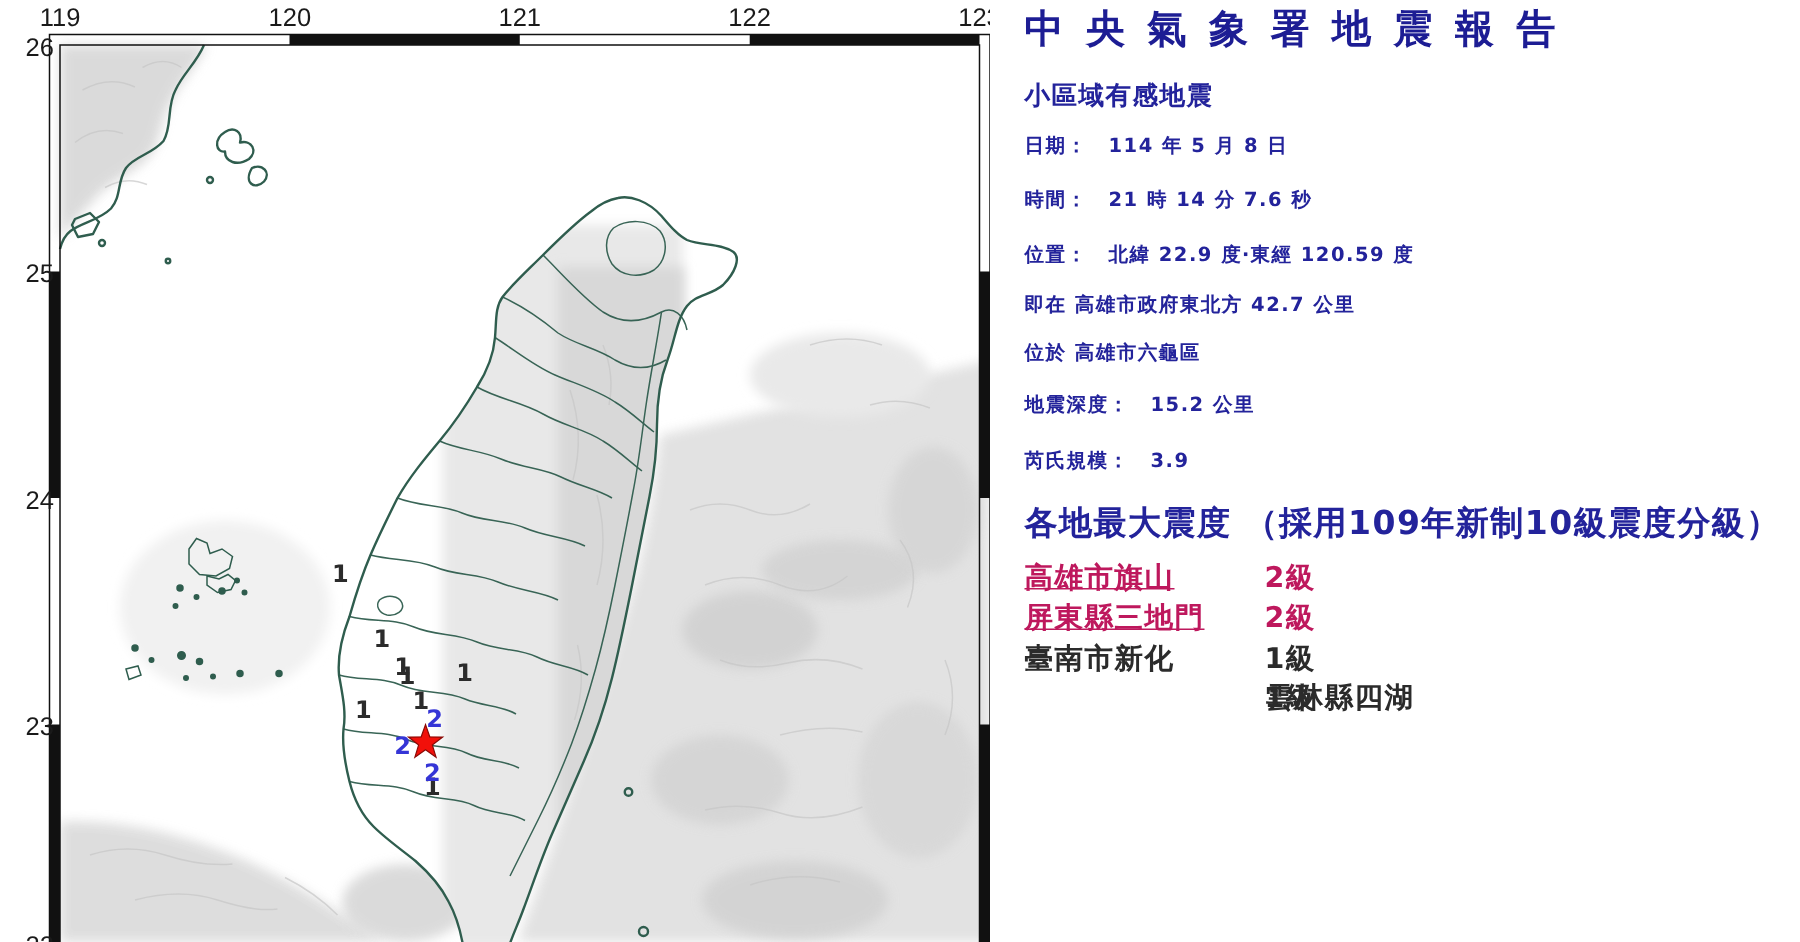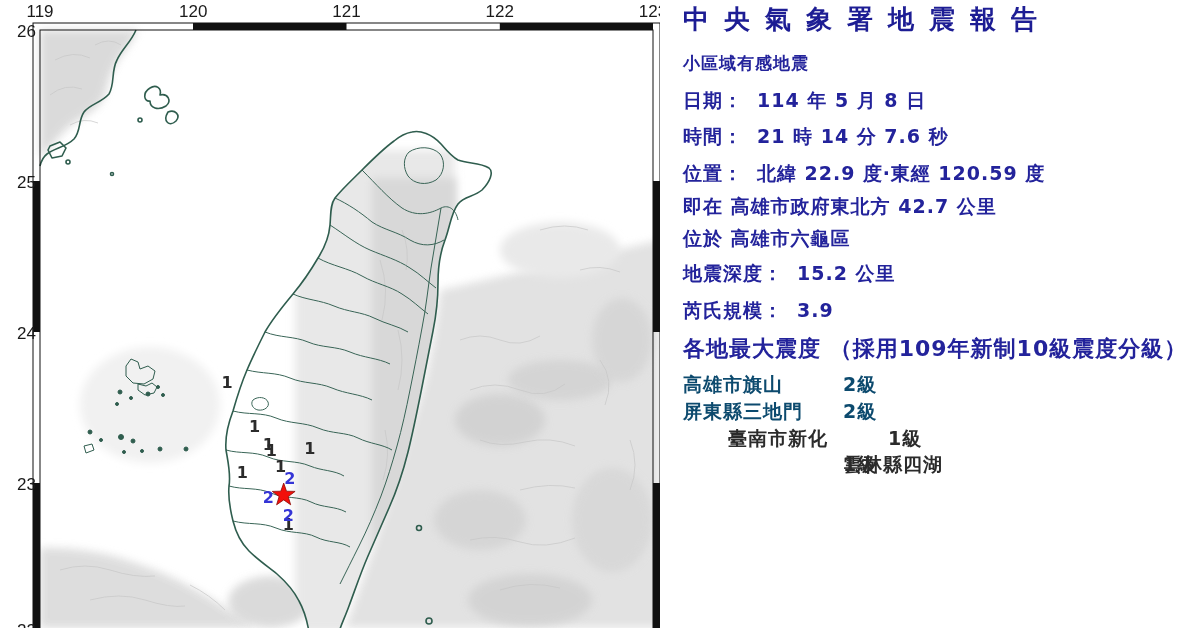--- a/index.html
+++ b/index.html
@@ -11,29 +11,29 @@
   #map-svg{display:block;}
   #map-svg .tick{font:17px "Liberation Sans",sans-serif;fill:#1a1a1a;}
   #map-svg .mk{font:bold 16px "DejaVu Sans",sans-serif;paint-order:stroke;}
 
   
   .report{position:absolute;left:683px;top:0;width:512px;height:614px;
           font-weight:bold;color:#23239b;}
   .report .abs{position:absolute;left:0;white-space:nowrap;}
   .rep-title{top:2px;font-size:26px;letter-spacing:15px;color:#1d1d94;}
   .rep-subtitle{top:52px;font-size:17px;letter-spacing:1px;}
-  .row{font-size:19px;letter-spacing:1px;}
+  .row{font-size:13px;letter-spacing:1px;}
   .row .lbl{margin-right:14px;}
   .r1{top:88px;} .r2{top:124px;} .r3{top:161px;} .r4{top:194px;}
   .r5{top:226px;} .r6{top:261px;} .r7{top:298px;}
   .int-header{top:334px;font-size:22px;letter-spacing:1px;}
   .station-row{font-size:19px;letter-spacing:1px;width:260px;}
-  .s0{top:372px;} .s1{top:399px;} .s2{top:426px;margin-left:45px;} .s3{top:452px;text-align:right;}
+  .s0{top:372px;} .s1{top:399px;} .s2{top:426px;} .s3{top:452px;text-align:right;}
   .station-row .intensity{position:absolute;left:160px;}
-  .station-row.lvl2{color:#0c4a6e;}
+  .station-row.lvl2{color:#be185d;text-decoration:underline;}
   .station-row.lvl1{color:#2b2b2b;}
 </style>
 </head>
 <body>
 
 <div class="map-panel">
 <svg id="map-svg" width="660" height="628" viewBox="0 0 660 628">
   <defs>
     <filter id="soft" x="-30%" y="-30%" width="160%" height="160%">
       <feGaussianBlur stdDeviation="4"></feGaussianBlur>

